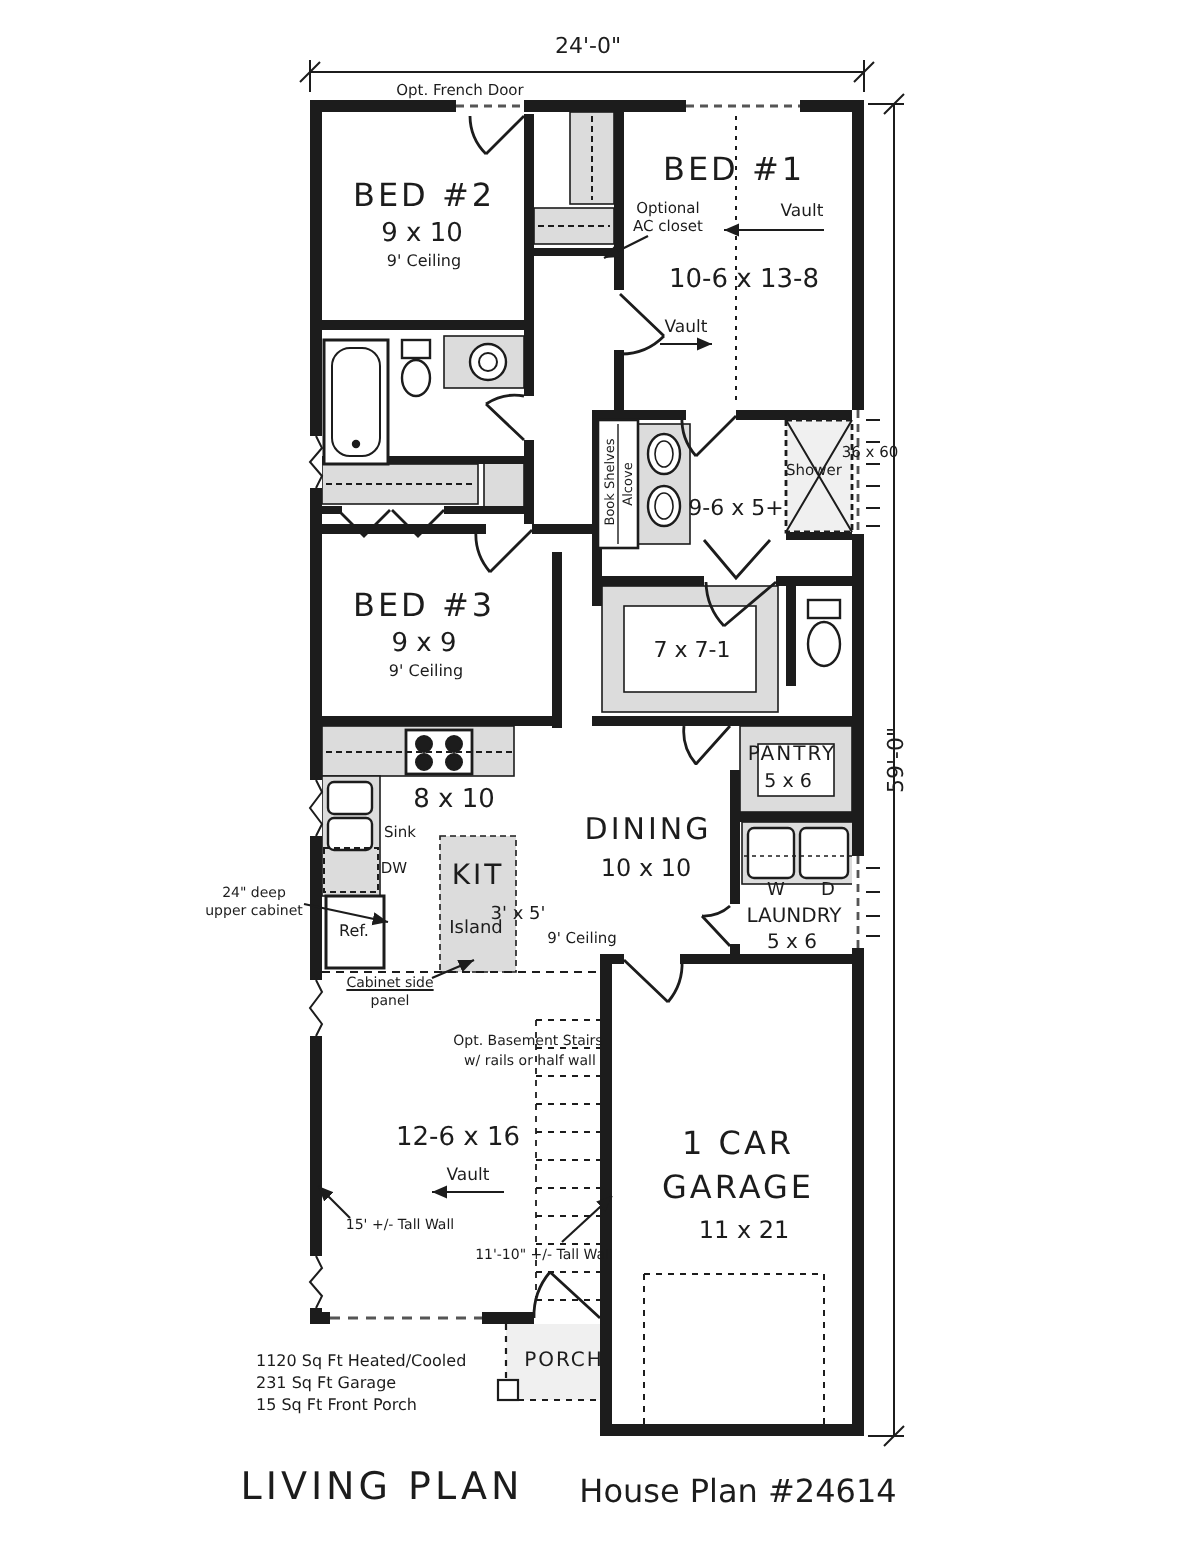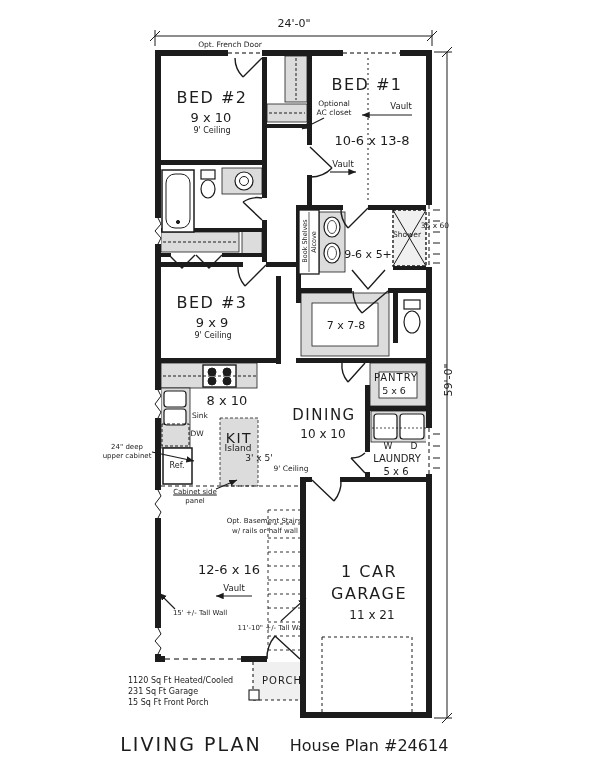--- a/index.html
+++ b/index.html
@@ -223,32 +223,32 @@
   <span class="lbl vert" style="left:305px;top:241px;font-size:6.5px;">Book Shelves</span>
   <span class="lbl vert" style="left:314px;top:242px;font-size:6.5px;">Alcove</span>
   <span class="lbl" style="left:368px;top:254px;font-size:11px;">9-6 x 5+</span>
   <span class="lbl" style="left:407px;top:226px;font-size:7.5px;margin-left:28px;">36 x 60</span>
   <span class="lbl" style="left:407px;top:235px;font-size:7.5px;">Shower</span>
 
   <span class="lbl room" style="left:212px;top:303px;font-size:16px;">BED #3</span>
   <span class="lbl" style="left:212px;top:322px;font-size:13px;">9 x 9</span>
   <span class="lbl" style="left:213px;top:336px;font-size:8px;">9' Ceiling</span>
 
-  <span class="lbl" style="left:346px;top:325px;font-size:11px;">7 x 7-8</span>
+  <span class="lbl" style="left:346px;top:325px;font-size:11px;">7 x 7-1</span>
 
   <span class="lbl" style="left:396px;top:378px;font-size:10px;letter-spacing:1px;">PANTRY</span>
   <span class="lbl" style="left:394px;top:391px;font-size:9.5px;">5 x 6</span>
 
   <span class="lbl" style="left:227px;top:400px;font-size:13px;">8 x 10</span>
   <span class="lbl" style="left:200px;top:416px;font-size:7.5px;">Sink</span>
   <span class="lbl" style="left:197px;top:434px;font-size:7.5px;">DW</span>
   <span class="lbl" style="left:177px;top:466px;font-size:8px;">Ref.</span>
   <span class="lbl room" style="left:239px;top:438px;font-size:14px;">KIT</span>
   <span class="lbl" style="left:219px;top:458px;font-size:9px;margin-left:40px;">3' x 5'</span>
-  <span class="lbl" style="left:238px;top:448px;font-size:9px;">Island</span>
+  <span class="lbl" style="left:238px;top:465px;font-size:9px;">Island</span>
 
   <span class="lbl" style="left:127px;top:447px;font-size:7px;">24" deep</span>
   <span class="lbl" style="left:127px;top:456px;font-size:7px;">upper cabinet</span>
   <span class="lbl" style="left:195px;top:492px;font-size:7px;text-decoration:underline;">Cabinet side</span>
   <span class="lbl" style="left:195px;top:501px;font-size:7px;">panel</span>
 
   <span class="lbl room" style="left:324px;top:415px;font-size:15px;">DINING</span>
   <span class="lbl" style="left:323px;top:434px;font-size:12px;">10 x 10</span>
   <span class="lbl" style="left:291px;top:469px;font-size:7.5px;">9' Ceiling</span>
 

